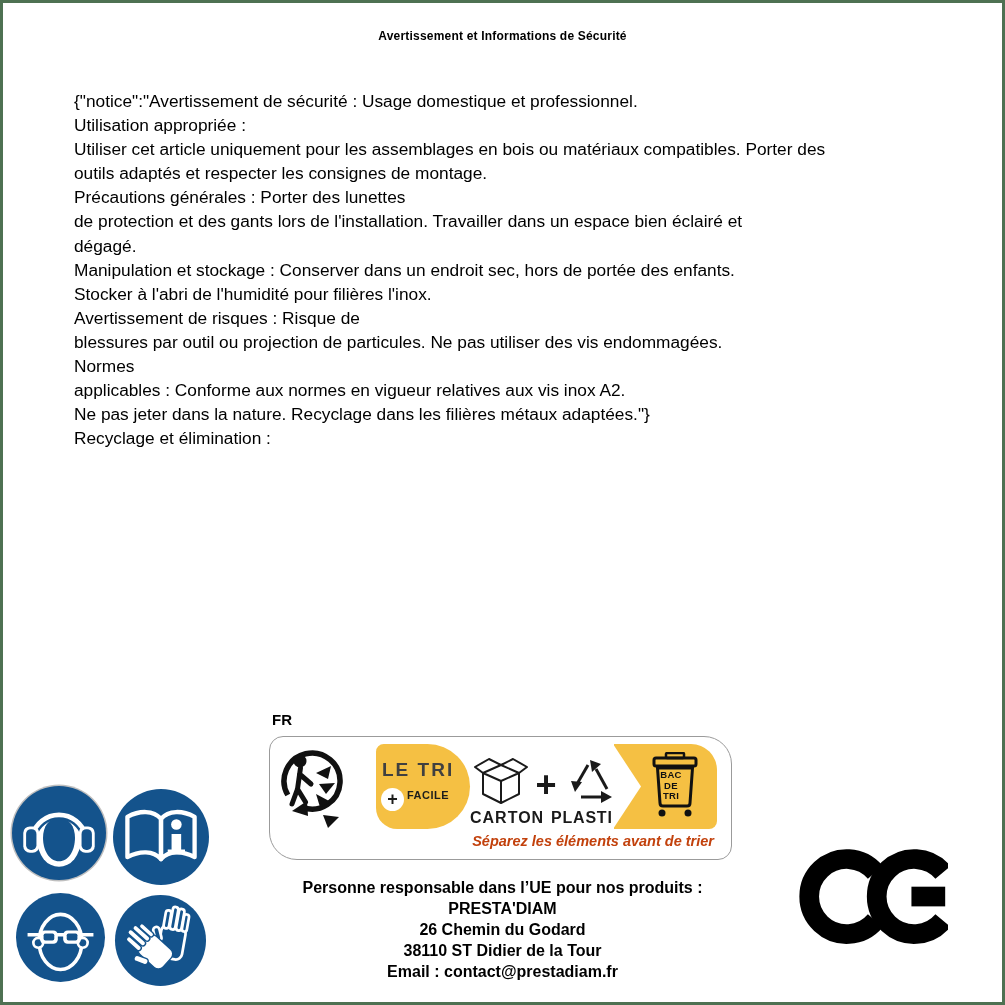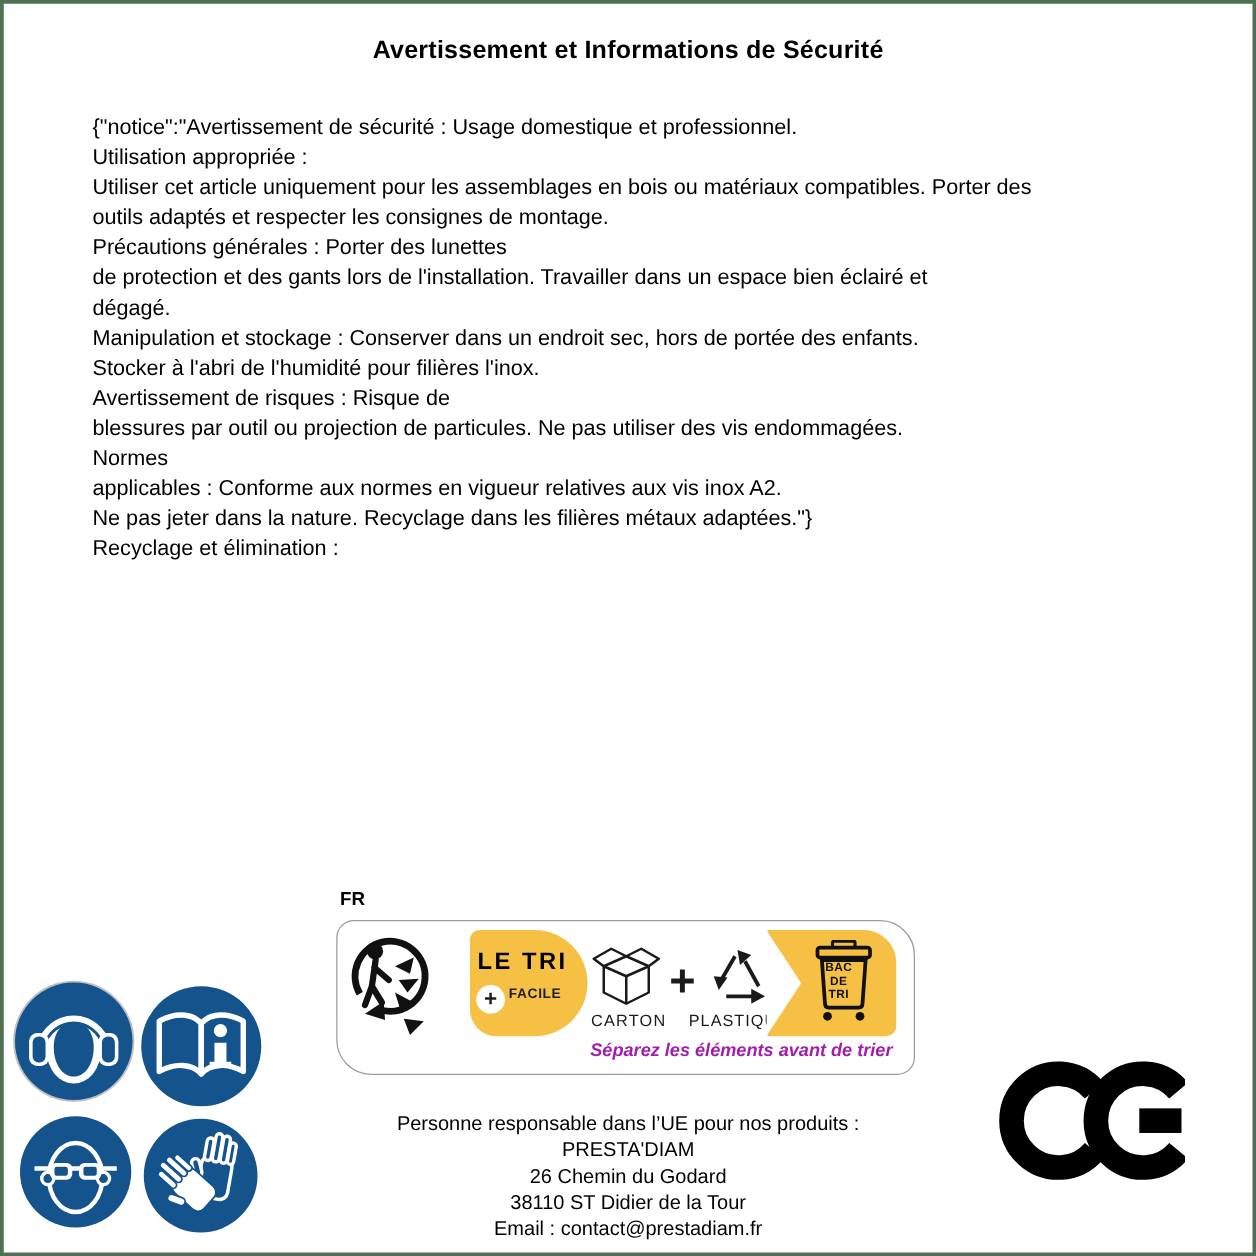--- a/index.html
+++ b/index.html
@@ -3,21 +3,21 @@
 <meta charset="utf-8">
 <style>
   html,body{margin:0;padding:0;background:#fff;}
   .page{
     position:relative;width:1005px;height:1005px;box-sizing:border-box;
     background:#fff;border:3px solid #4E7152;overflow:hidden;
     font-family:"Liberation Sans",sans-serif;color:#000;
   }
   .title{
     position:absolute;top:26px;left:0;width:100%;text-align:center;
-    font-size:20px;font-weight:bold;letter-spacing:.2px;
+    font-size:12px;font-weight:bold;letter-spacing:.2px;
   }
   .notice{position:absolute;left:71px;top:86px;font-size:17.3px;line-height:24.1px;}
   .notice div{white-space:pre;}
 
   
   .picto{position:absolute;border-radius:50%;background:#14538C;}
   .picto svg{display:block;width:100%;height:100%;}
   #picto-ear{left:9px;top:783px;width:94px;height:94px;box-shadow:0 0 0 1.5px #bfbfbf;}
   #picto-book{left:110px;top:786px;width:96px;height:96px;}
   #picto-glasses{left:13px;top:890px;width:89px;height:89px;}
@@ -27,48 +27,48 @@
   .fr-code{position:absolute;left:269px;top:708px;font-size:15px;font-weight:bold;}
   .tri-label{
     position:absolute;left:266px;top:733px;width:463px;height:124px;box-sizing:border-box;
     border:1.5px solid #9b9b9b;border-radius:14px 28px 14px 28px;background:#fff;
   }
   .yellow-left{
     position:absolute;left:106px;top:7px;width:94px;height:85px;
     background:#F5C043;border-radius:8px 44px 44px 22px;
   }
   .letri{position:absolute;left:6px;top:15px;font-size:19px;font-weight:800;
-    letter-spacing:2px;color:#000000;white-space:nowrap;}
+    letter-spacing:2px;color:#404040;white-space:nowrap;}
   .plus-circle{position:absolute;left:5px;top:44px;width:23px;height:23px;border-radius:50%;
     background:#fff;color:#1d1d1b;font-weight:800;font-size:18px;line-height:22px;text-align:center;}
   .facile{position:absolute;left:31px;top:45px;font-size:11px;font-weight:800;
     letter-spacing:.5px;color:#1d1d1b;}
   .triman{position:absolute;left:9px;top:8px;width:66px;height:92px;}
   .mat-icon{position:absolute;}
-  .mat-label{position:absolute;top:72px;font-size:13px;font-weight:normal;color:#1a1a1a;
+  .mat-label{position:absolute;top:72px;font-size:16px;font-weight:bold;color:#1a1a1a;
     text-align:center;letter-spacing:1px;}
   .joiner{position:absolute;left:261px;top:27px;width:30px;text-align:center;
     font-size:36px;font-weight:bold;color:#1a1a1a;}
   .yellow-right{
     position:absolute;left:344px;top:7px;width:103px;height:85px;
     background:#F5C043;border-radius:0 26px 8px 0;
   }
   .arrow-tip{
     position:absolute;left:343px;top:7px;width:28px;height:85px;background:#fff;
     clip-path:polygon(0 0,100% 50%,0 100%);z-index:2;
   }
   .bin{position:absolute;left:38px;top:8px;width:46px;height:66px;}
   .bin-text{position:absolute;left:34px;top:26px;width:46px;text-align:center;
     font-size:9.5px;line-height:10.5px;font-weight:800;color:#111;letter-spacing:.3px;z-index:3;}
   .tagline{position:absolute;right:17px;top:96px;font-size:14.5px;font-style:italic;
-    font-weight:bold;color:#a21caf;white-space:nowrap;}
+    font-weight:bold;color:#c2410c;white-space:nowrap;}
 
   
   .company{position:absolute;left:0;top:874px;width:100%;text-align:center;
-    font-size:16px;font-weight:normal;line-height:21px;margin-top:12px;}
+    font-size:16px;font-weight:bold;line-height:21px;}
 
   .ce{position:absolute;left:795px;top:841px;width:150px;height:106px;}
 </style>
 </head>
 <body>
 
 <div class="page">
 
   <div class="title">Avertissement et Informations de Sécurité</div>
 

